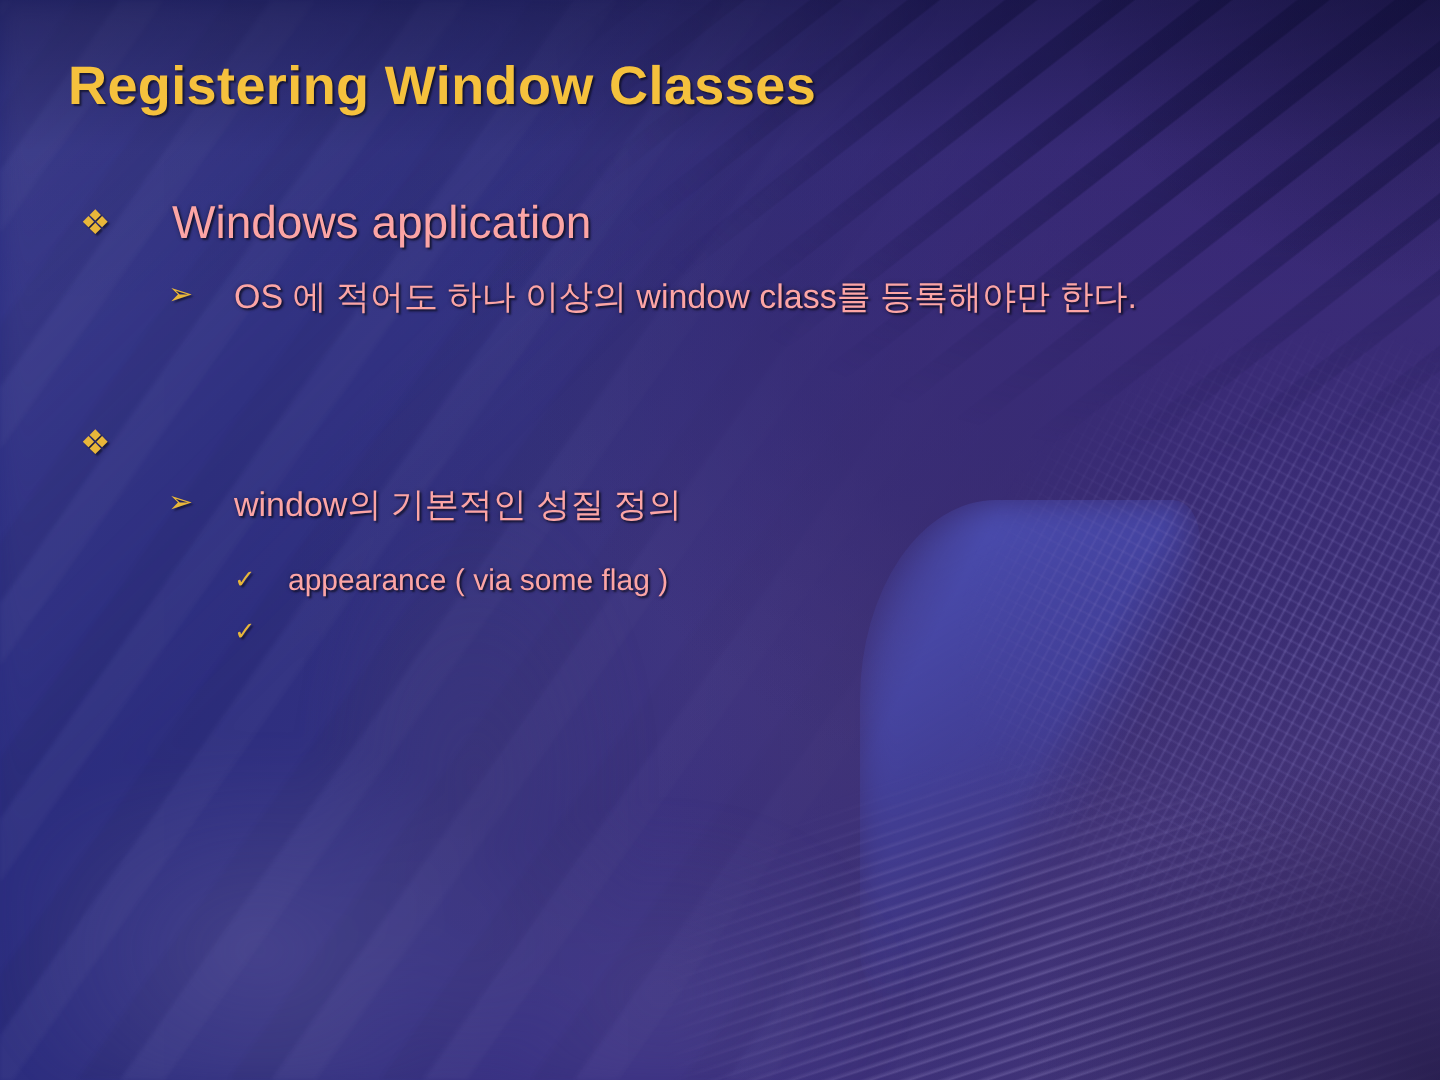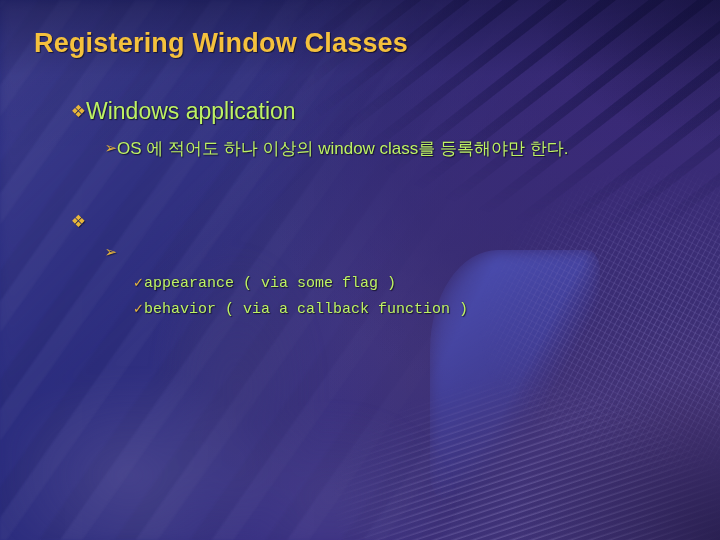--- a/index.html
+++ b/index.html
@@ -137,21 +137,20 @@
       radial-gradient(ellipse 300px 240px at 100% 100%, rgba(20,14,50,0.55) 0%, rgba(20,14,50,0) 70%),
       radial-gradient(ellipse 260px 200px at 100% 0%, rgba(14,12,48,0.45) 0%, rgba(14,12,48,0) 72%);
   }
 
   
   .content {
     position: relative;
     z-index: 5;
     width: 100%;
     height: 100%;
-    text-align: right;
   }
 
   .slide-title {
     position: absolute;
     left: 34px;
     top: 28px;
     font-size: 27px;
     font-weight: bold;
     color: #f5c13d;
     letter-spacing: 0.2px;
@@ -174,21 +173,21 @@
 
   .bullet {
     flex: 0 0 auto;
     color: #e8b63a;
     text-shadow: 1px 1px 1px rgba(0,0,0,0.5);
     line-height: 1;
     user-select: none;
   }
 
   .txt {
-    color: #bef264;
+    color: #fca5a5;
     text-shadow: 1px 1px 1px rgba(0,0,0,0.55), 0 0 2px rgba(0,0,0,0.35);
   }
 
   
   .lvl1 { margin-bottom: 2px; }
   .lvl1 .bullet {
     width: 46px;
     margin-left: 40px;
     font-size: 17px;
     padding-top: 7px;
@@ -216,21 +215,20 @@
   .lvl3 { margin-top: 4px; }
   .lvl3 .bullet {
     width: 27px;
     margin-left: 117px;
     font-size: 13px;
     padding-top: 3px;
   }
   .lvl3 .txt {
     font-size: 15px;
     line-height: 22px;
-    font-family: Liberation Mono, monospace;
   }
 
   .gap-block { height: 44px; }
   .gap-small { height: 10px; }
 </style>
 </head>
 <body>
 
 <div class="slide">
 
@@ -261,29 +259,29 @@
       </div>
 
       <div class="gap-block"></div>
 
       <div class="row lvl1">
         <span class="bullet">❖</span>
       </div>
 
       <div class="row lvl2">
         <span class="bullet">➢</span>
+        <span class="txt">window의 기본적인 성질 정의</span>
       </div>
 
       <div class="gap-small"></div>
 
       <div class="row lvl3">
         <span class="bullet">✓</span>
         <span class="txt">appearance ( via some flag )</span>
       </div>
 
       <div class="row lvl3">
         <span class="bullet">✓</span>
-        <span class="txt">behavior ( via a callback function )</span>
       </div>
 
     </div>
   </div>
 </div>
 
 </body></html>

